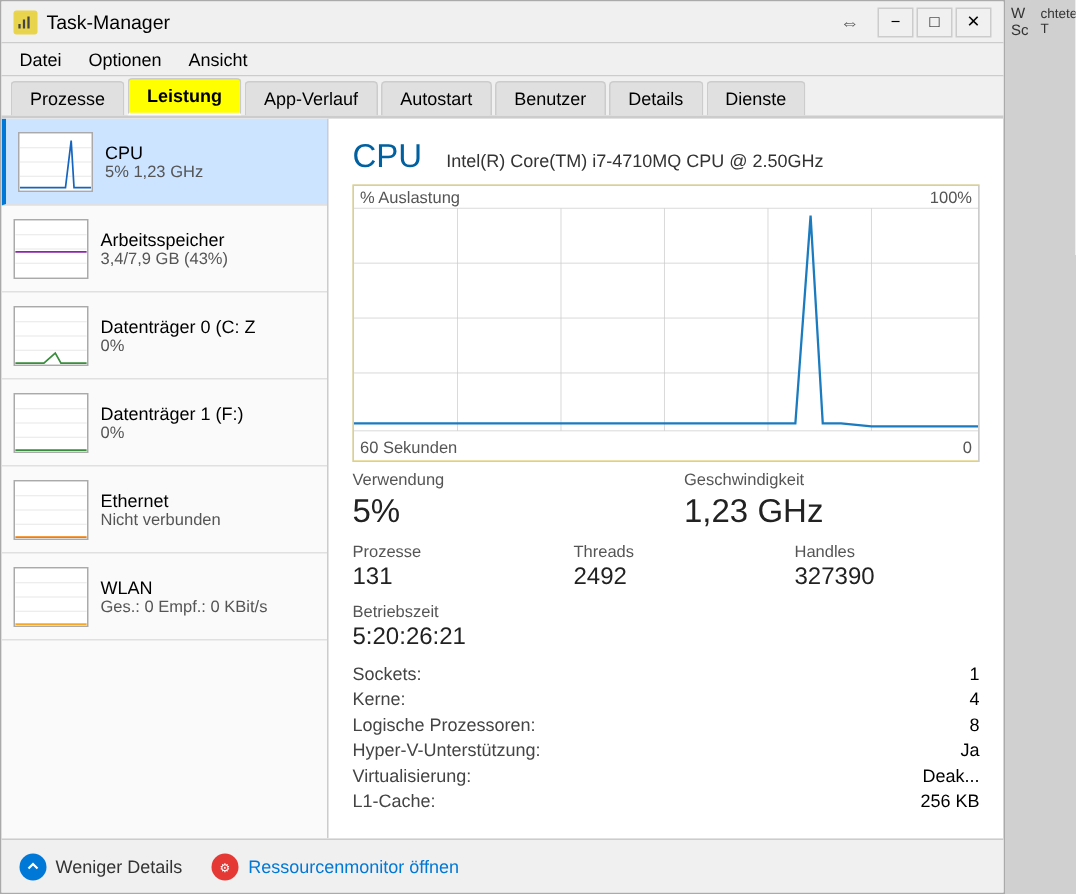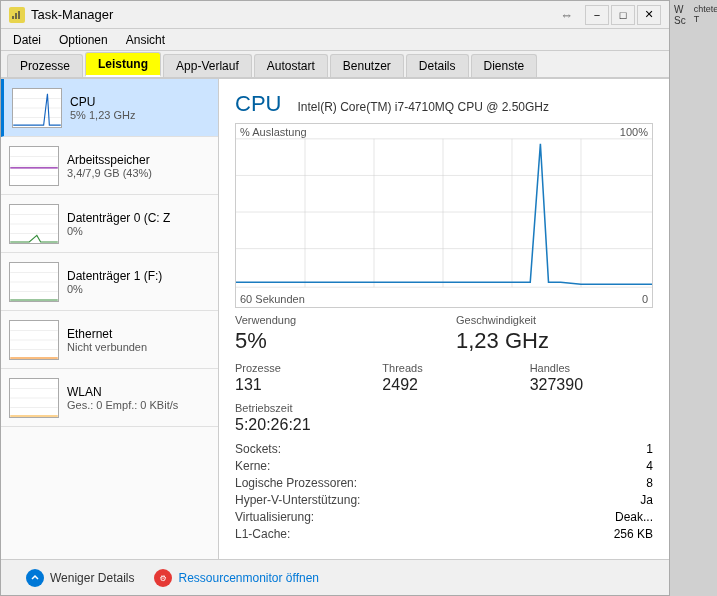--- a/index.html
+++ b/index.html
@@ -224,21 +224,21 @@
       font-size: 12px;
     }
     .info-key { color: #444; }
     .info-val { color: #000; font-weight: 400; }
     .bottom-bar {
       height: 36px;
       background: #f0f0f0;
       border-top: 1px solid #ccc;
       display: flex;
       align-items: center;
-      padding: 0 25px;
+      padding: 0 12px;
       gap: 20px;
       flex-shrink: 0;
     }
     .bottom-btn {
       display: flex;
       align-items: center;
       gap: 6px;
       font-size: 12px;
       cursor: pointer;
       color: #333;

